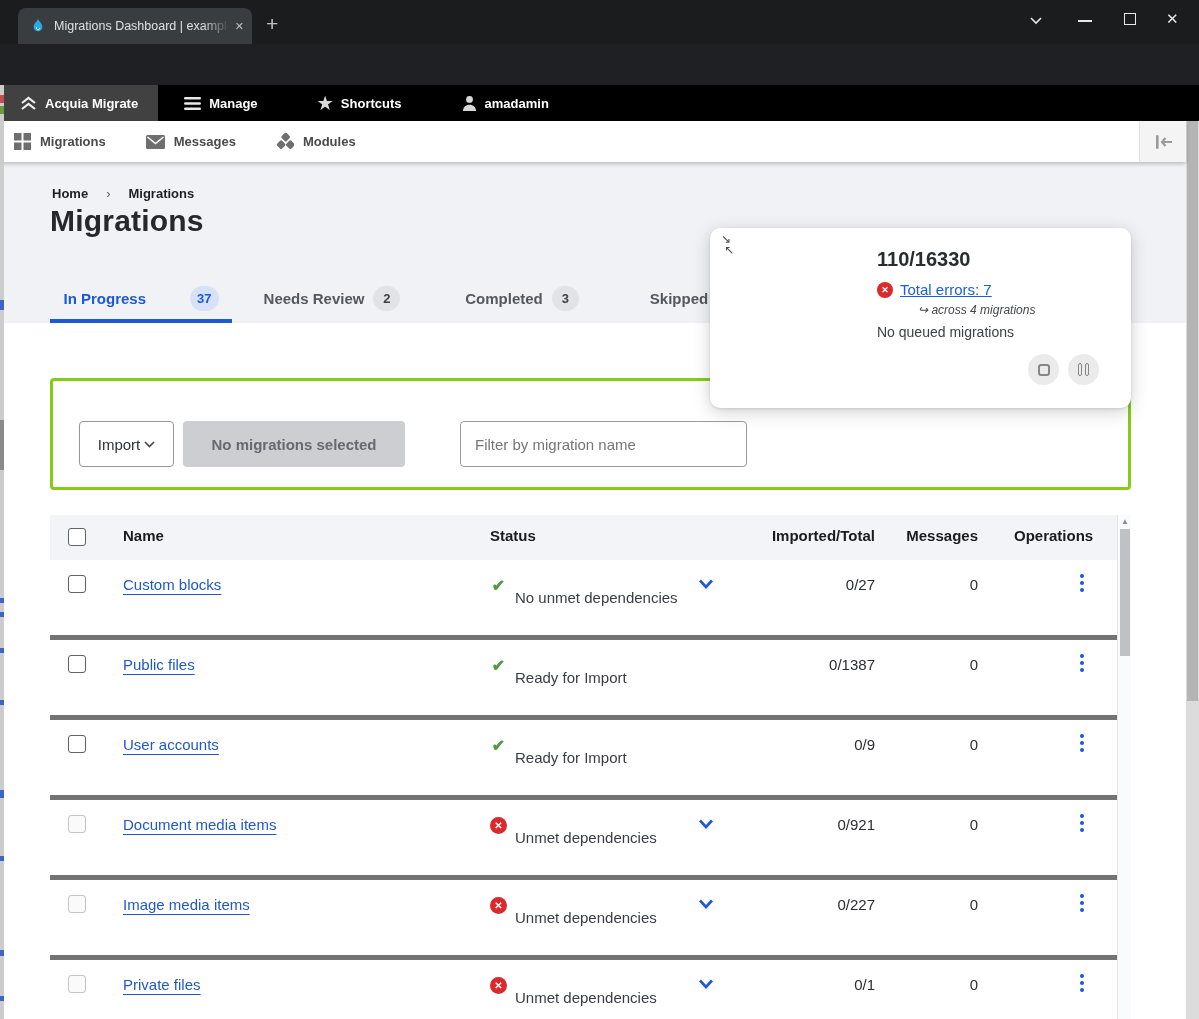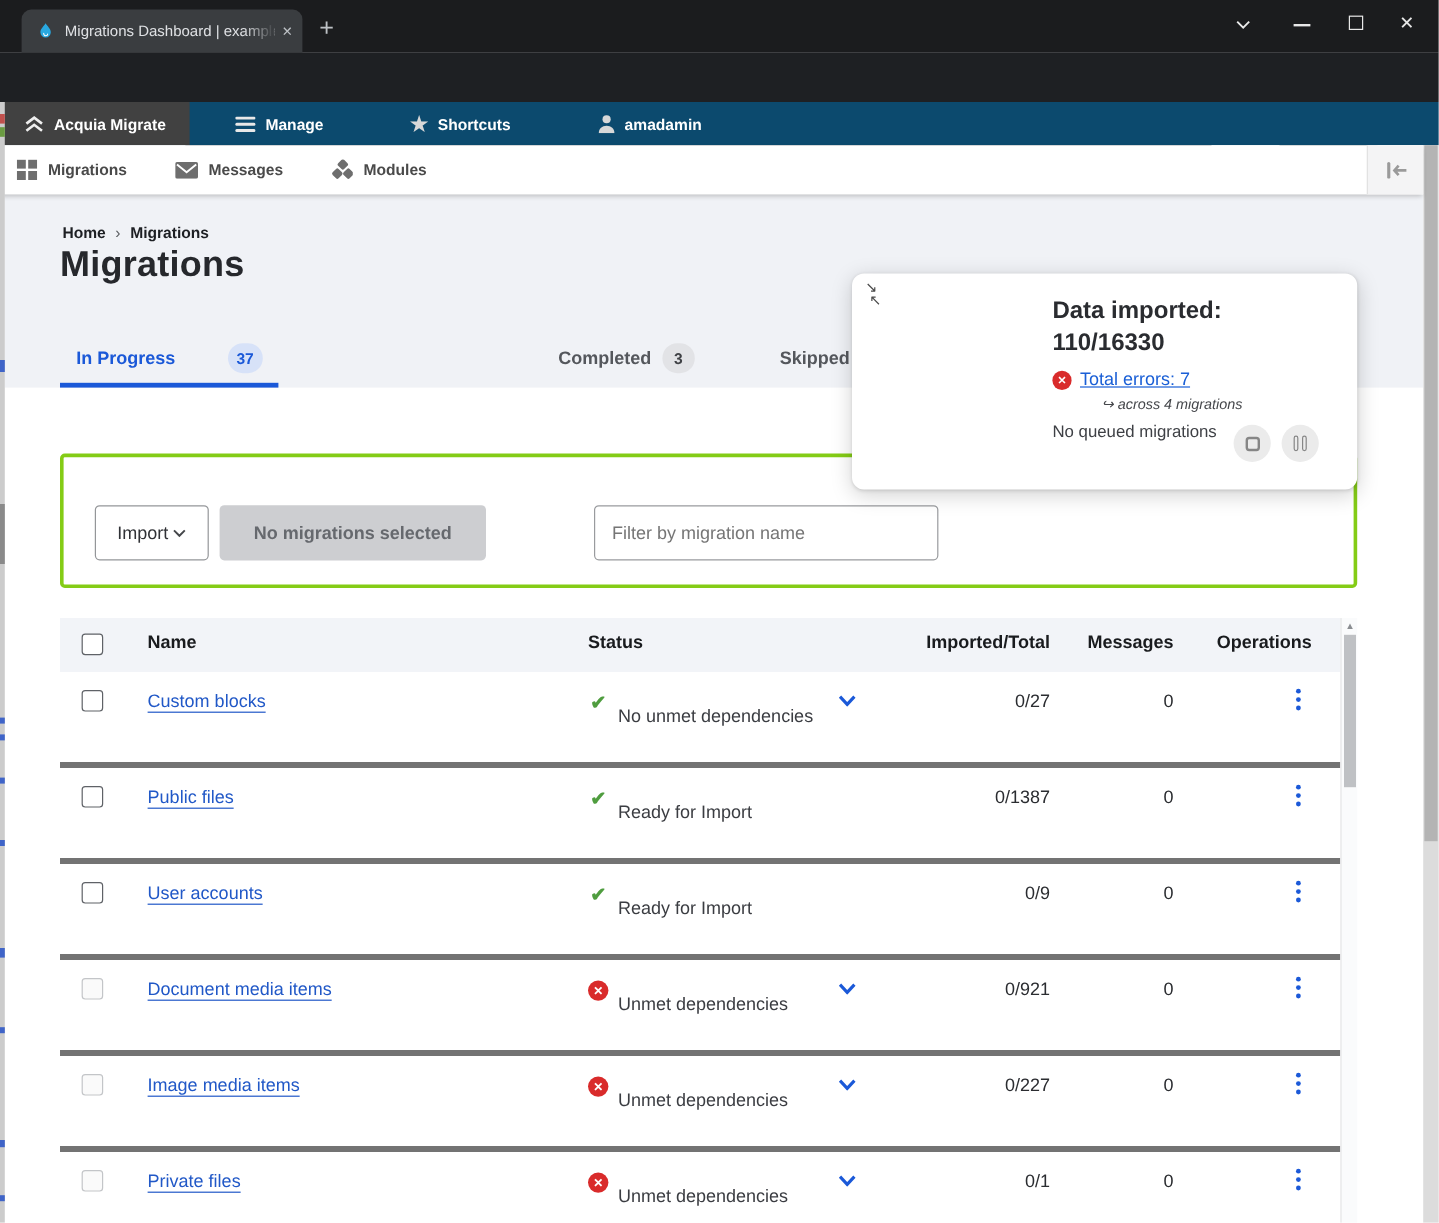--- a/index.html
+++ b/index.html
@@ -22,45 +22,45 @@
   .omnibox { left:148px; top:50px; width:868px; height:30px; background:#2a2b2e; border-radius:15px; display:flex; align-items:center; padding:0 12px 0 14px; }
   .url { font-size:13.5px; white-space:nowrap; margin-left:10px; flex:1; overflow:hidden; }
   .url .domain { color:#e8eaed; }
   .url .path { color:#9aa0a6; }
   .star { color:#cfd1d4; font-size:17px; }
   .incog { left:1058px; top:49px; width:98px; height:30px; background:#3f4346; border-radius:15px; display:flex; align-items:center; padding:0 10px 0 4px; }
   .incog-txt { color:#e8eaed; font-size:13px; margin-left:6px; }
   .kebab-b { left:1176px; top:52px; color:#d0d3d6; font-size:16px; letter-spacing:0; }
 
   
-  .adminbar { left:0; top:85px; width:1199px; height:36px; background:#0c4a6e; display:flex; align-items:stretch;gap:12px; }
+  .adminbar { left:0; top:85px; width:1199px; height:36px; background:#000000; display:flex; align-items:stretch; }
   .admin-item { display:flex; align-items:center; gap:8px; padding:0 16px; color:#fff; font-size:13px; font-weight:bold; }
   .admin-item.selected { background:#414141; padding:0 20px; }
   .secondbar { left:0; top:121px; width:1186px; height:41px; background:#fff; box-shadow:0 2px 4px rgba(0,0,0,.22); display:flex; align-items:center; z-index:5; }
   .second-item { display:flex; align-items:center; gap:9px; color:#4a4a4a; font-size:13px; font-weight:bold; padding:0 14px; height:100%; }
   .source-note { font-style:italic; color:#6e6e6e; font-size:13px; font-weight:normal; margin-left:34px; }
   .collapse-blk { margin-left:auto; height:100%; width:47px; border-left:1px solid #e2e2e2; background:#f4f4f5; display:flex; align-items:center; justify-content:center; }
 
   
   .page-top { left:4px; top:162px; width:1182px; height:161px; background:#f0f2f6; }
-  .crumb { left:52px; top:186px; font-size:13px; font-weight:bold; color:#1d1f23; display:flex; gap:8px; align-items:flex-end; }
+  .crumb { left:52px; top:186px; font-size:13px; font-weight:bold; color:#1d1f23; display:flex; gap:18px; align-items:flex-end; }
   .crumb .sep { color:#5a5d61; font-weight:normal; }
   .page-title { left:50px; top:204px; font-size:30px; font-weight:800; color:#26282c; letter-spacing:.2px; }
   .tabs { left:0px; top:280px; width:1182px; height:39px; }
   .tabi { position:absolute; top:0; height:36px; display:flex; align-items:center; justify-content:center; gap:9px; font-size:15px; font-weight:bold; color:#54575c; }
   .tabi.active { color:#1b59d8;gap:44px; }
   .tab-badge { min-width:27px; height:25px; padding:0 7px; border-radius:13px; background:#e2e3e6; color:#3f4145; font-size:13px; font-weight:bold; display:flex; align-items:center; justify-content:center; }
   .tabi.active .tab-badge { background:#d7e2f8; color:#1b59d8; }
   .tab-underline { left:50px; top:319px; width:182px; height:4px; background:#1b59d8; }
 
   
   .ctl-card { left:50px; top:378px; width:1081px; height:112px; background:#fff; border:3px solid #84cc16; border-radius:4px; }
   .btn-import { position:absolute; left:26px; top:40px; width:95px; height:46px; border:1px solid #949699; border-radius:4px; background:#fff; font-size:15px; color:#303236; display:flex; align-items:center; justify-content:center; gap:4px; }
   .btn-disabled { position:absolute; left:130px; top:40px; width:222px; height:46px; border-radius:4px; background:#cdced1; color:#66696e; font-size:15px; font-weight:bold; display:flex; align-items:center; justify-content:center; border:none; }
-  .filter-input { position:absolute; left:407px; top:40px; width:287px; height:46px; border:1px solid #999b9e; border-radius:4px; font-size:15px; padding:0 14px; color:#303236; font-family:"Liberation Sans",sans-serif;margin-left:35px; }
+  .filter-input { position:absolute; left:407px; top:40px; width:287px; height:46px; border:1px solid #999b9e; border-radius:4px; font-size:15px; padding:0 14px; color:#303236; font-family:"Liberation Sans",sans-serif; }
   .filter-input::placeholder { color:#767676; }
 
   
   .tbl { left:50px; top:515px; width:1081px; height:504px; background:#fff; }
   .tbl-head { position:absolute; left:0; top:0; width:1067px; height:45px; background:#f2f4f8; }
   .hcell { position:absolute; top:12px; font-size:15px; font-weight:bold; color:#191b1e; }
   .rows { position:absolute; left:0; top:45px; width:1067px; }
   .mrow { position:relative; width:1067px; height:80px; background:#fff; border-bottom:5px solid #737373; }
   .cb { position:absolute; width:18px; height:18px; border:1.5px solid #5f6267; border-radius:3px; background:#fff; }
   .cb.disabled { border-color:#c3c5c8; background:#fafafa; }
@@ -225,20 +225,24 @@
   <span class="sep">›</span>
   <span>Migrations</span>
 </div>
 <h1 class="abs page-title">Migrations</h1>
 
 <div class="abs tabs">
   <div class="tabi active" style="left:50px;width:182px">
     <span>In Progress</span>
     <span class="tab-badge">37</span>
   </div>
+  <div class="tabi" style="left:242px;width:180px">
+    <span>Needs Review</span>
+    <span class="tab-badge">2</span>
+  </div>
   <div class="tabi" style="left:434px;width:176px">
     <span>Completed</span>
     <span class="tab-badge">3</span>
   </div>
   <div class="tabi" style="left:624px;width:110px">
     <span>Skipped</span>
 
   </div>
 </div>
 <div class="abs tab-underline"></div>
@@ -364,21 +368,20 @@
 </div>
   <div class="in-scroll">
     <span class="in-arrow">▲</span>
     <div class="in-thumb"></div>
   </div>
 </div>
 
 <div class="abs popup">
   <div class="resize-ic">↘<br>&nbsp;↖</div>
   <div class="pp-col">
-    <div class="pp-big">Data imported:</div>
     <div class="pp-big">110/16330</div>
     <div class="pp-err">
       <span class="err-badge">✕</span>
       <a class="pp-err-link" href="#">Total errors: 7</a>
     </div>
     <div class="pp-across"><span>↪</span> <span>across 4 migrations</span></div>
     <div class="pp-queued">No queued migrations</div>
   </div>
   <button class="pp-btn" style="left:318px">
       <span class="stop-ic"></span>

